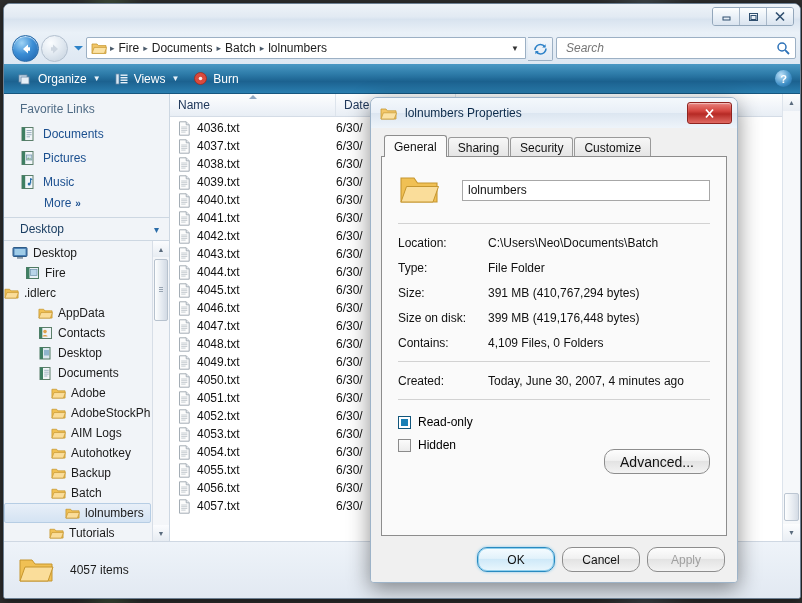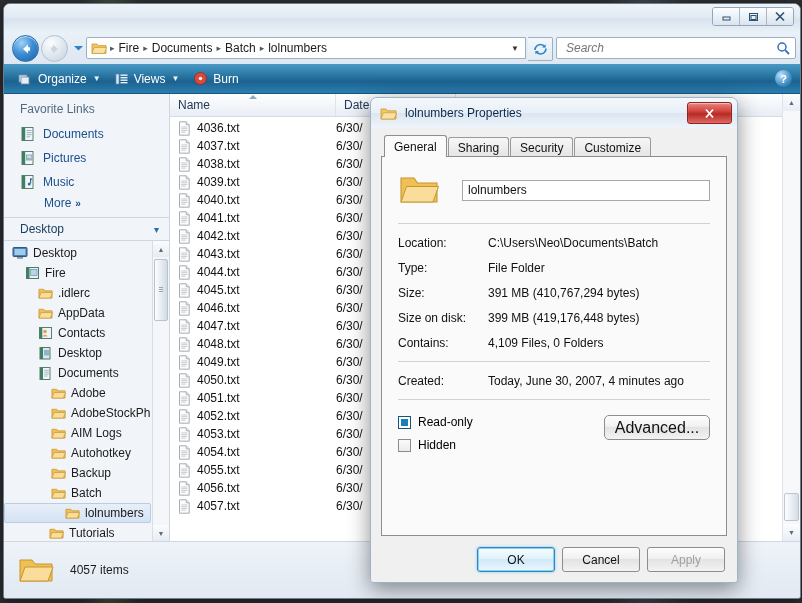--- a/index.html
+++ b/index.html
@@ -540,36 +540,37 @@
     box-sizing: border-box;
   }
   .cbox.filled {
     background: #1a7fb5;
     border-color: #11567c;
     box-shadow: inset 0 0 0 2px #fff;
   }
   .advbtn {
     width: 104px; height: 23px;
     border: 1px solid #8d8d8d;
-    border-radius: 5px;
+    border-radius: 10px;
     background: linear-gradient(to bottom,#fdfdfd 0%,#f1f1f1 45%,#e3e3e3 50%,#f3f3f3 100%);
-    font-size: 16px;
+    font-size: 14px;
     display: flex; align-items: center; justify-content: center;
     cursor: default;
     color: #111;
+    margin-top: 34px;
   }
   .dlg-footer {
     position: absolute;
     right: 12px; bottom: 10px;
     display: flex;
   }
   .dbtn {
     width: 76px; height: 23px;
     border: 1px solid #8d8d8d;
-    border-radius: 3px;
+    border-radius: 10px;
     background: linear-gradient(to bottom,#fdfdfd 0%,#f1f1f1 45%,#e3e3e3 50%,#f3f3f3 100%);
     font-size: 12px;
     display: flex; align-items: center; justify-content: center;
     margin-left: 7px;
     cursor: default;
     color: #111;
   }
   .dbtn.default {
     border: 1px solid #2a8ac0;
     box-shadow: 0 0 0 1px #8fd0ee inset, 0 0 3px #7fc6ea;
@@ -758,21 +759,21 @@
             <div class="trow" style="padding-left: 21px;">
               <span class="tico">
                 <svg width="15" height="14" viewBox="0 0 15 14">
                   <rect x="1.5" y="1.5" width="12" height="11" fill="#e8eff5" stroke="#4f7a63" stroke-width="1"></rect>
                   <rect x="1.5" y="1.5" width="3" height="11" fill="#3f7f63"></rect>
                   <rect x="5.5" y="3.5" width="6.5" height="6" fill="#b9d4e8" stroke="#6e93ad" stroke-width="0.7"></rect>
                 </svg>
               </span>
               <span class="tlabel">Fire</span>
             </div>
-            <div class="trow" style="padding-left: 34px;">
+            <div class="trow" style="">
               <span class="tico">
                 <svg width="15" height="14" viewBox="0 0 16 14">
                   <path d="M1 3 L6 3 L7.3 4.7 L15 4.7 L15 12.4 L1 12.4 Z" fill="#f0c054" stroke="#c6962e" stroke-width="0.8"></path>
                   <path d="M1 12.4 L3.2 6.5 L15.4 6.5 L13.2 12.4 Z" fill="#fadd9a" stroke="#c6962e" stroke-width="0.7"></path>
                 </svg>
               </span>
               <span class="tlabel">.idlerc</span>
             </div>
             <div class="trow" style="padding-left: 34px;">
               <span class="tico">

